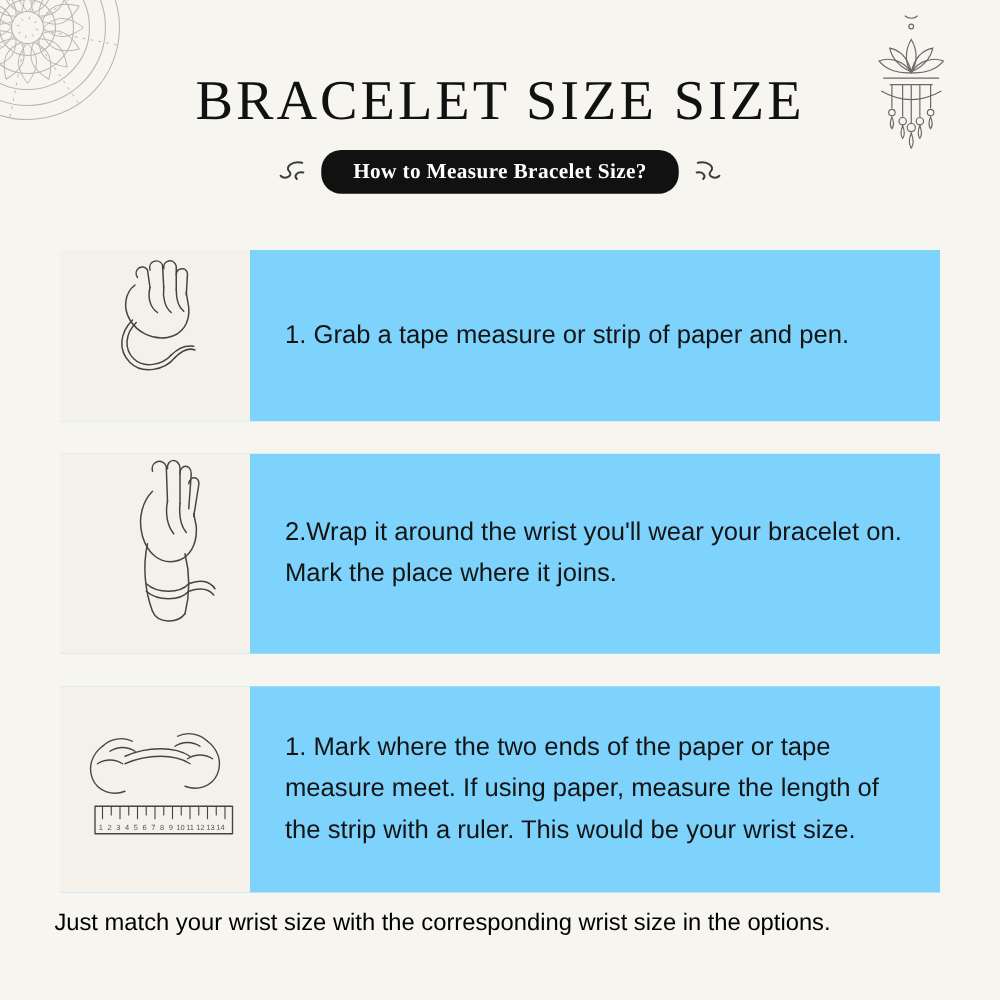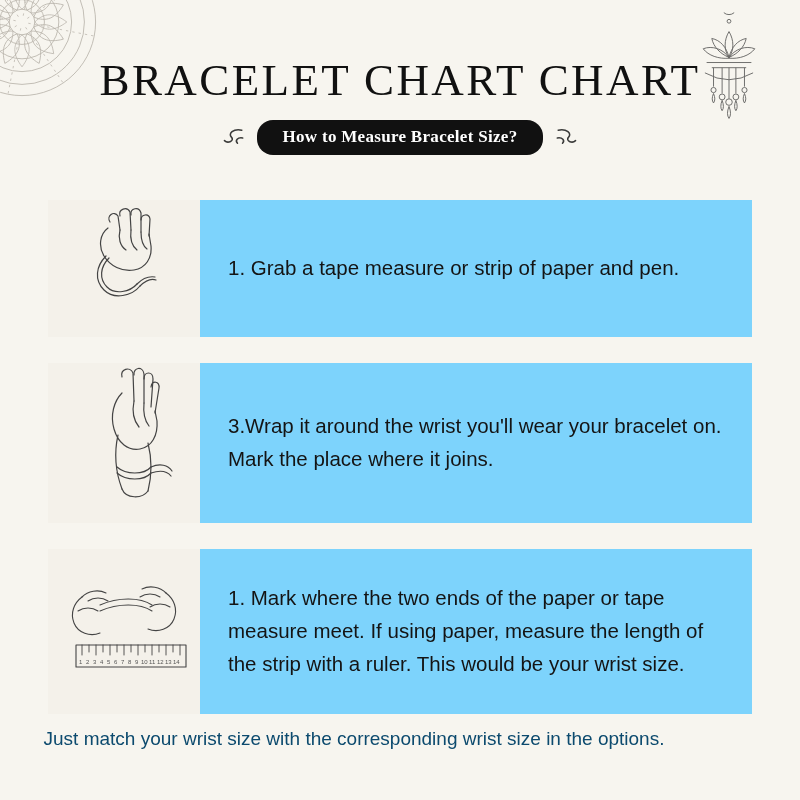--- a/index.html
+++ b/index.html
@@ -118,21 +118,21 @@
   .step3 .step-illus, .step3 { height: 165px; }
 
   
   .footer {
     position: absolute;
     left: 0;
     top: 728px;
     width: 708px;
     text-align: center;
     font-size: 19px;
-    color: #0c4a6e;
+    color: #000000;
   }
 </style>
 </head>
 <body>
 
 <svg class="mandala" viewBox="0 0 200 200">
   <g fill="none" stroke="#8a8378" stroke-width="1.1">
     <circle cx="100" cy="100" r="16"></circle>
     <circle cx="100" cy="100" r="28"></circle>
     <circle cx="100" cy="100" r="46"></circle>
@@ -250,21 +250,21 @@
     <path d="M42 112 q-3 8 0 12 q3 -4 0 -12 Z"></path>
     <path d="M50 119 q-3.5 9 0 14 q3.5 -5 0 -14 Z"></path>
     <path d="M58 112 q-3 8 0 12 q3 -4 0 -12 Z"></path>
     <path d="M68 104 q-3 7 0 11 q3 -4 0 -11 Z"></path>
 
     <path d="M22 80 q28 16 56 0"></path>
   </g>
 </svg>
 
 <div class="header">
-  <h1 class="title">BRACELET CHART CHART</h1>
+  <h1 class="title">BRACELET SIZE SIZE</h1>
   <div class="subtitle-row">
     <svg class="flourish" viewBox="0 0 30 30">
       <g fill="none" stroke="#1a1a1a" stroke-width="1.8" stroke-linecap="round">
         <path d="M24 6 C14 4 8 10 12 14 C16 18 8 22 4 18"></path>
         <path d="M25 15 C19 14 16 18 19 21"></path>
       </g>
     </svg>
     <div class="pill">How to Measure Bracelet Size?</div>
     <svg class="flourish" viewBox="0 0 30 30">
       <g fill="none" stroke="#1a1a1a" stroke-width="1.8" stroke-linecap="round">
@@ -321,21 +321,21 @@
           <path d="M74 126 C78 136 94 136 100 128"></path>
 
           <path d="M69 104 C78 112 96 112 103 104"></path>
           <path d="M69 110 C78 118 96 118 103 110"></path>
 
           <path d="M103 104 C112 100 120 102 124 108"></path>
           <path d="M103 110 C112 107 119 108 123 113"></path>
         </g>
       </svg>
     </div>
-    <div class="step-text">3.Wrap it around the wrist you'll wear your bracelet on. Mark the place where it joins.</div>
+    <div class="step-text">2.Wrap it around the wrist you'll wear your bracelet on. Mark the place where it joins.</div>
   </div>
 
   <div class="step step3">
     <div class="step-illus">
       <svg viewBox="0 0 152 165">
         <g fill="none" stroke="#444" stroke-width="1.1" stroke-linecap="round" stroke-linejoin="round">
 
           <path d="M34 48 C26 54 22 64 26 74 C30 84 42 88 52 84"></path>
           <path d="M34 48 C40 42 50 40 58 44"></path>
           <path d="M40 52 C46 48 54 48 60 52"></path>

